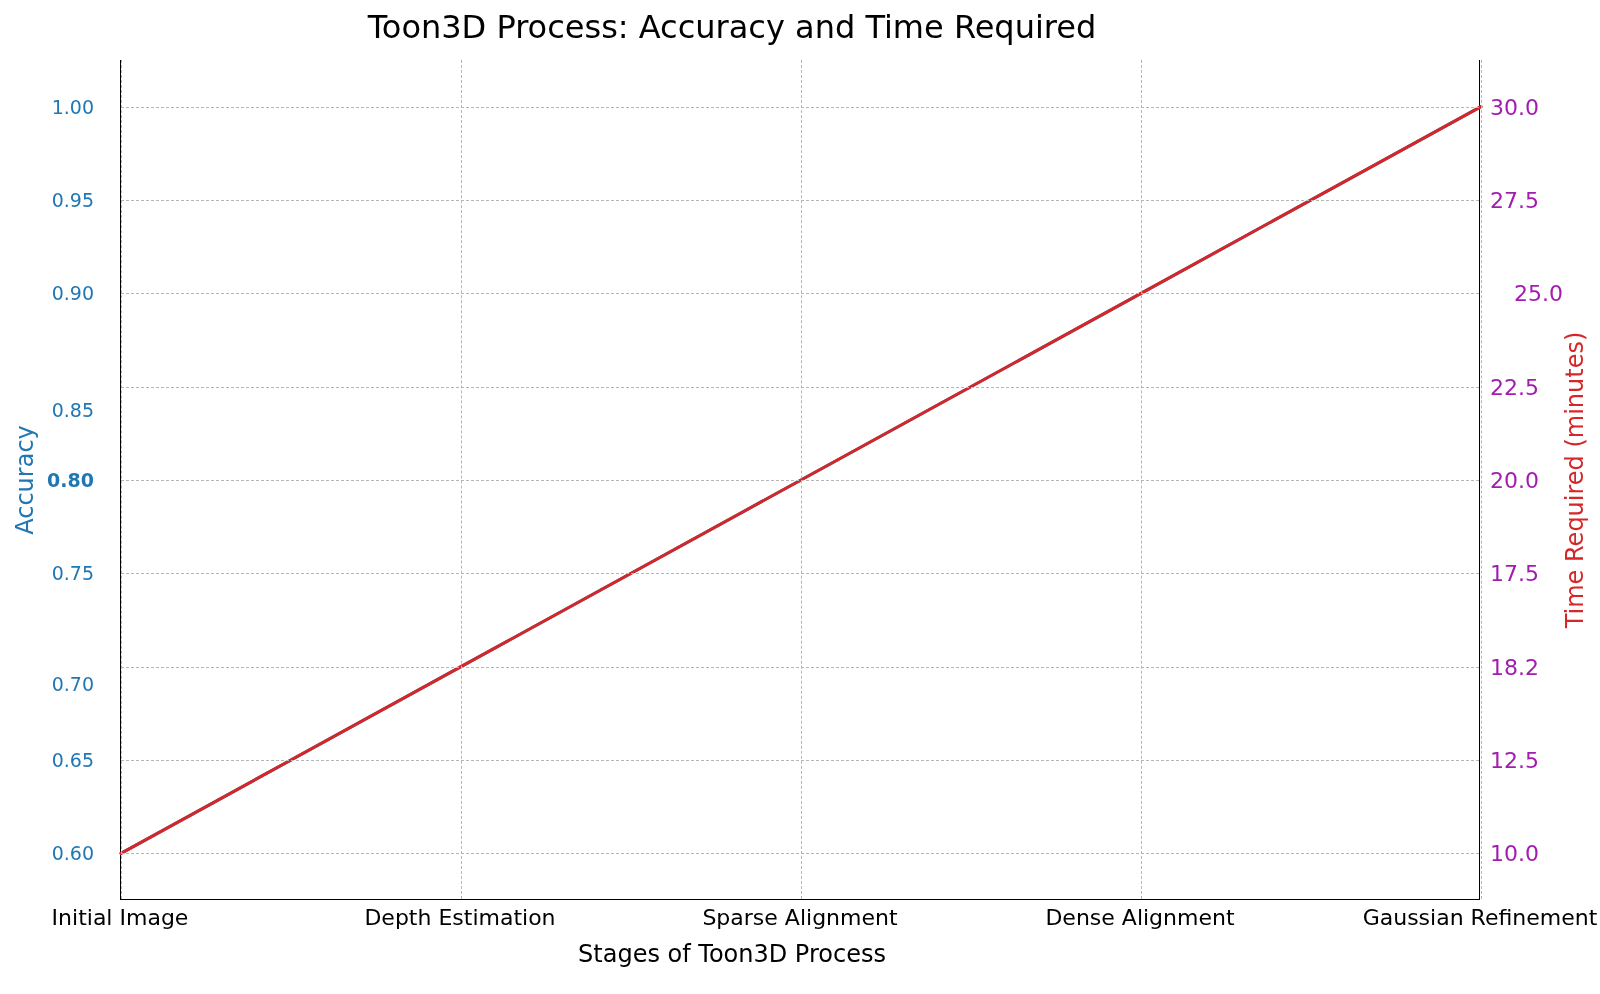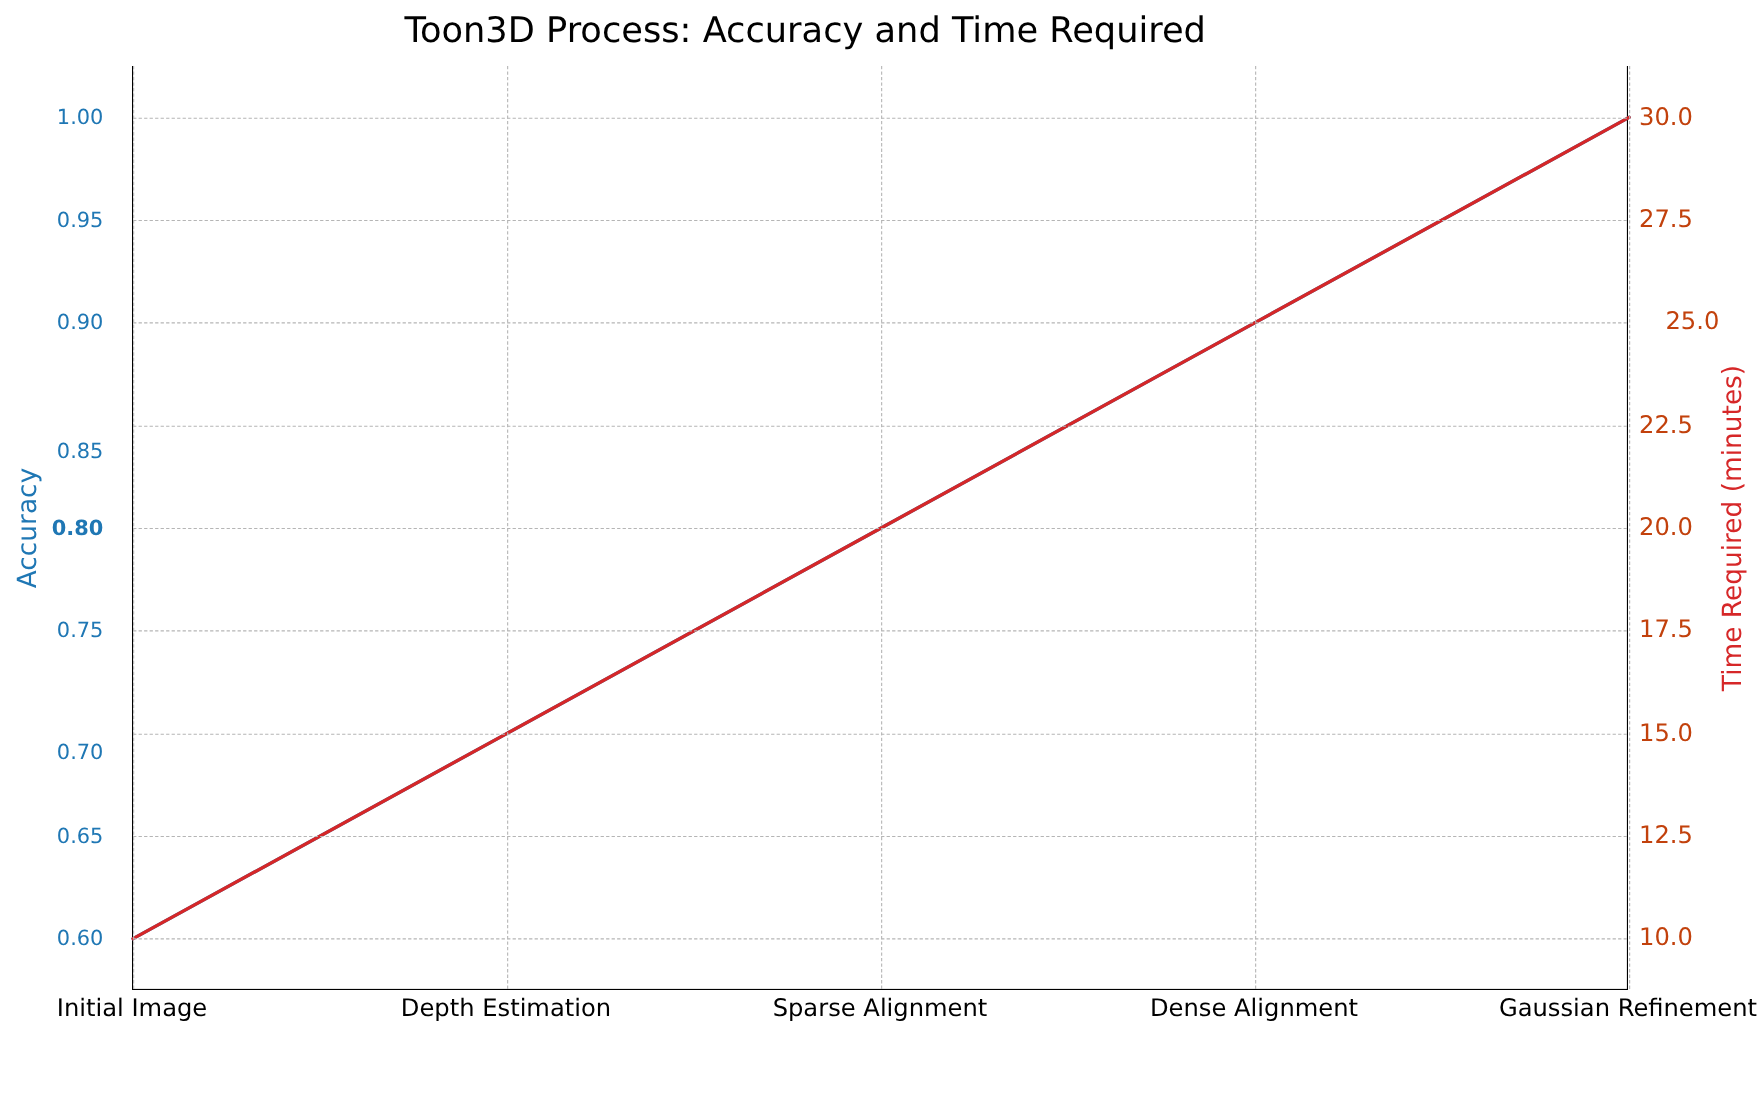--- a/index.html
+++ b/index.html
@@ -54,21 +54,21 @@
     text-align: right;
     color: #1f77b4;
     font-size: 19px;
     transform: translateY(-50%);
   }
   .tick-right {
     position: absolute;
     left: 1490px;
     width: 100px;
     text-align: left;
-    color: #c2410c;
+    color: #a21caf;
     font-size: 22px;
     transform: translateY(-50%);
   }
   .tick-x {
     position: absolute;
     top: 905px;
     width: 320px;
     text-align: center;
     color: #000;
     font-size: 22px;
@@ -132,34 +132,35 @@
       <div class="gridline-h" style="top: 46.6667px;"></div>
       <div class="gridline-v" style="left: 0px;"></div>
       <div class="gridline-v" style="left: 340px;"></div>
       <div class="gridline-v" style="left: 680px;"></div>
       <div class="gridline-v" style="left: 1020px;"></div>
       <div class="gridline-v" style="left: 1360px;"></div>
     </div>
 
   <div class="axis-label-left">Accuracy</div>
   <div class="axis-label-right">Time Required (minutes)</div>
+  <div class="axis-label-x">Stages of Toon3D Process</div>
 
   <div id="ticks-root">
       <div class="tick-left" style="top: 853.333px;">0.60</div>
       <div class="tick-left" style="top: 760px;">0.65</div>
       <div class="tick-left" style="top: 666.667px; margin-top: 17px;">0.70</div>
       <div class="tick-left" style="top: 573.333px;">0.75</div>
       <div class="tick-left" style="top: 480px; font-weight: bold;">0.80</div>
       <div class="tick-left" style="top: 370px; margin-top: 40px;">0.85</div>
       <div class="tick-left" style="top: 293.333px;">0.90</div>
       <div class="tick-left" style="top: 200px;">0.95</div>
       <div class="tick-left" style="top: 106.667px;">1.00</div>
       <div class="tick-right" style="top: 853.333px;">10.0</div>
       <div class="tick-right" style="top: 760px;">12.5</div>
-      <div class="tick-right" style="top: 666.667px;">15.0</div>
+      <div class="tick-right" style="top: 666.667px;">18.2</div>
       <div class="tick-right" style="top: 573.333px;">17.5</div>
       <div class="tick-right" style="top: 480px;">20.0</div>
       <div class="tick-right" style="top: 386.667px;">22.5</div>
       <div class="tick-right" style="top: 293.333px; margin-left: 24px;">25.0</div>
       <div class="tick-right" style="top: 200px;">27.5</div>
       <div class="tick-right" style="top: 106.667px;">30.0</div>
       <div class="tick-x" style="left: 120px;">Initial Image</div>
       <div class="tick-x" style="left: 460px;">Depth Estimation</div>
       <div class="tick-x" style="left: 800px;">Sparse Alignment</div>
       <div class="tick-x" style="left: 1140px;">Dense Alignment</div>

